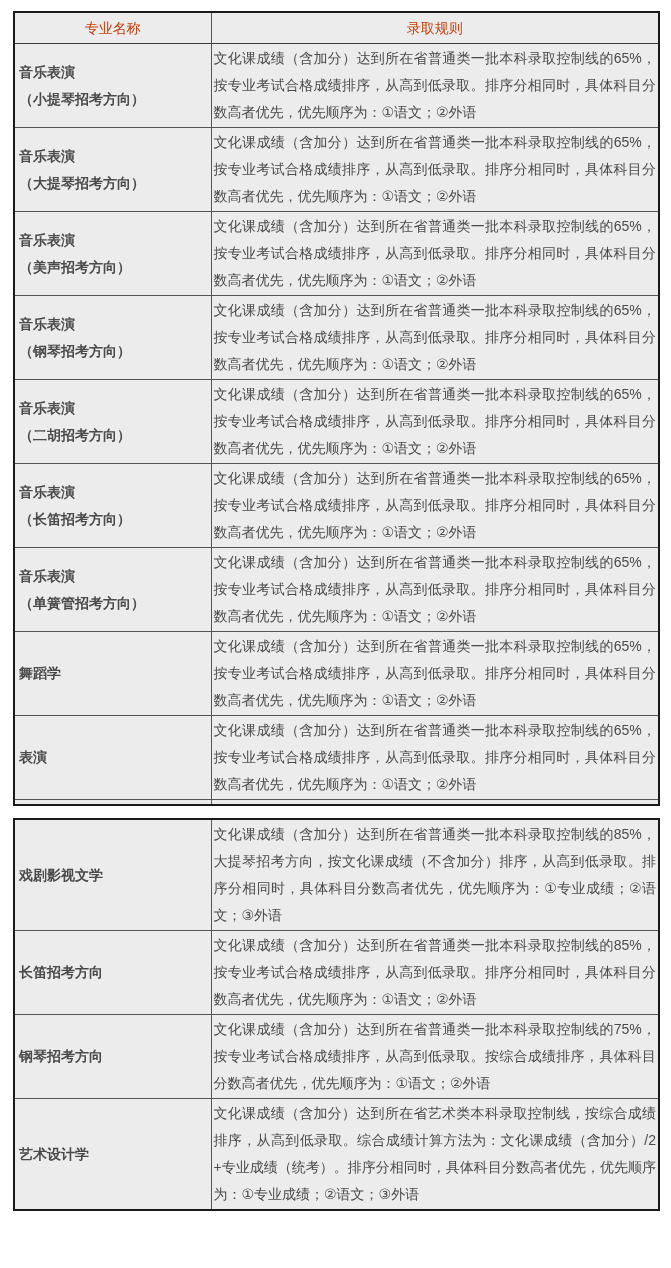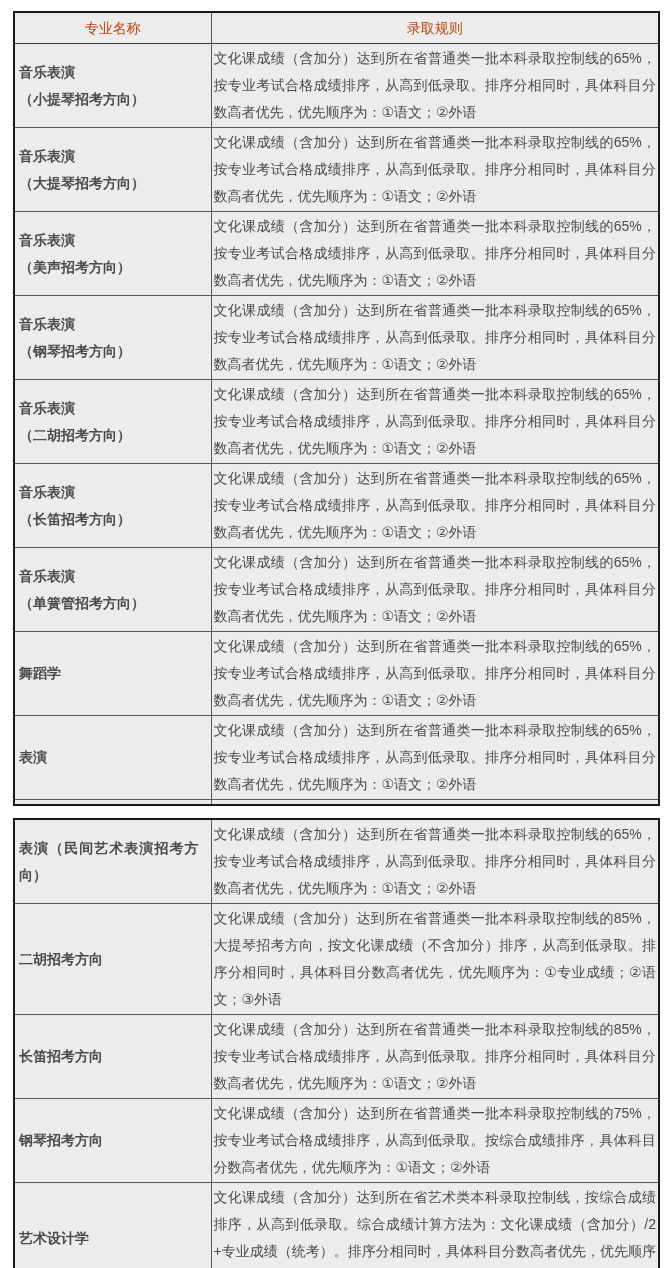--- a/index.html
+++ b/index.html
@@ -140,27 +140,23 @@
       </tbody>
   </table>
 
   <table class="rules-table">
     <colgroup>
         <col class="c1">
         <col class="c2">
       </colgroup>
     <tbody>
 
-        <tr>
-          <td class="name-cell">表演（民间艺术表演招考方向）</td>
-          <td class="rule-cell">文化课成绩（含加分）达到所在省普通类一批本科录取控制线的65%，按专业考试合格成绩排序，从高到低录取。排序分相同时，具体科目分数高者优先，优先顺序为：①语文；②外语</td>
-        </tr>
 
         <tr>
-          <td class="name-cell">二胡招考方向</td>
+          <td class="name-cell">戏剧影视文学</td>
           <td class="rule-cell">文化课成绩（含加分）达到所在省普通类一批本科录取控制线的85%，大提琴招考方向，按文化课成绩（不含加分）排序，从高到低录取。排序分相同时，具体科目分数高者优先，优先顺序为：①专业成绩；②语文；③外语</td>
         </tr>
 
         <tr>
           <td class="name-cell">长笛招考方向</td>
           <td class="rule-cell">文化课成绩（含加分）达到所在省普通类一批本科录取控制线的85%，按专业考试合格成绩排序，从高到低录取。排序分相同时，具体科目分数高者优先，优先顺序为：①语文；②外语</td>
         </tr>
 
         <tr>
           <td class="name-cell">钢琴招考方向</td>

